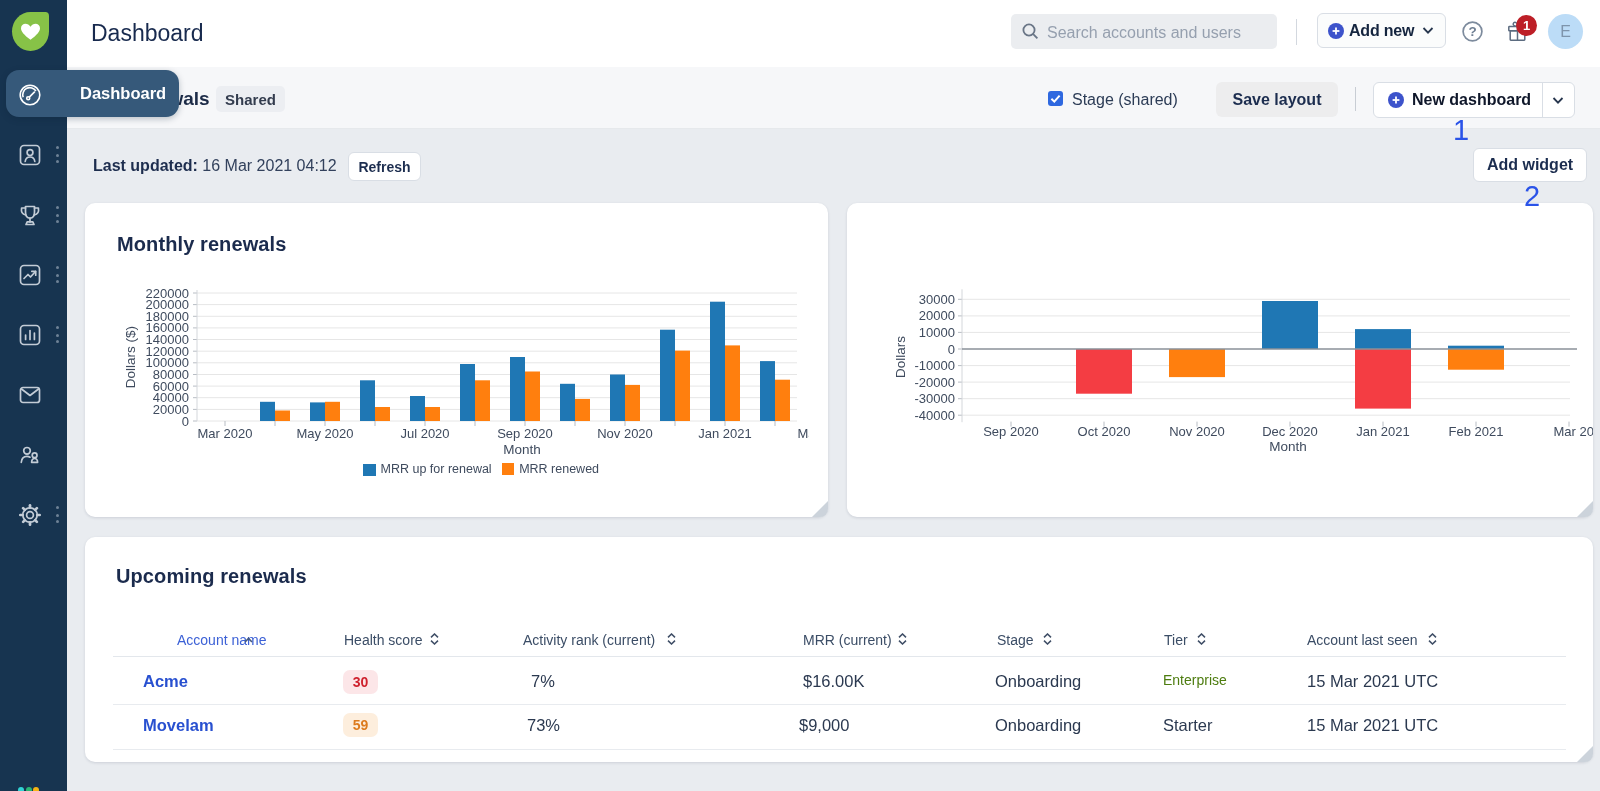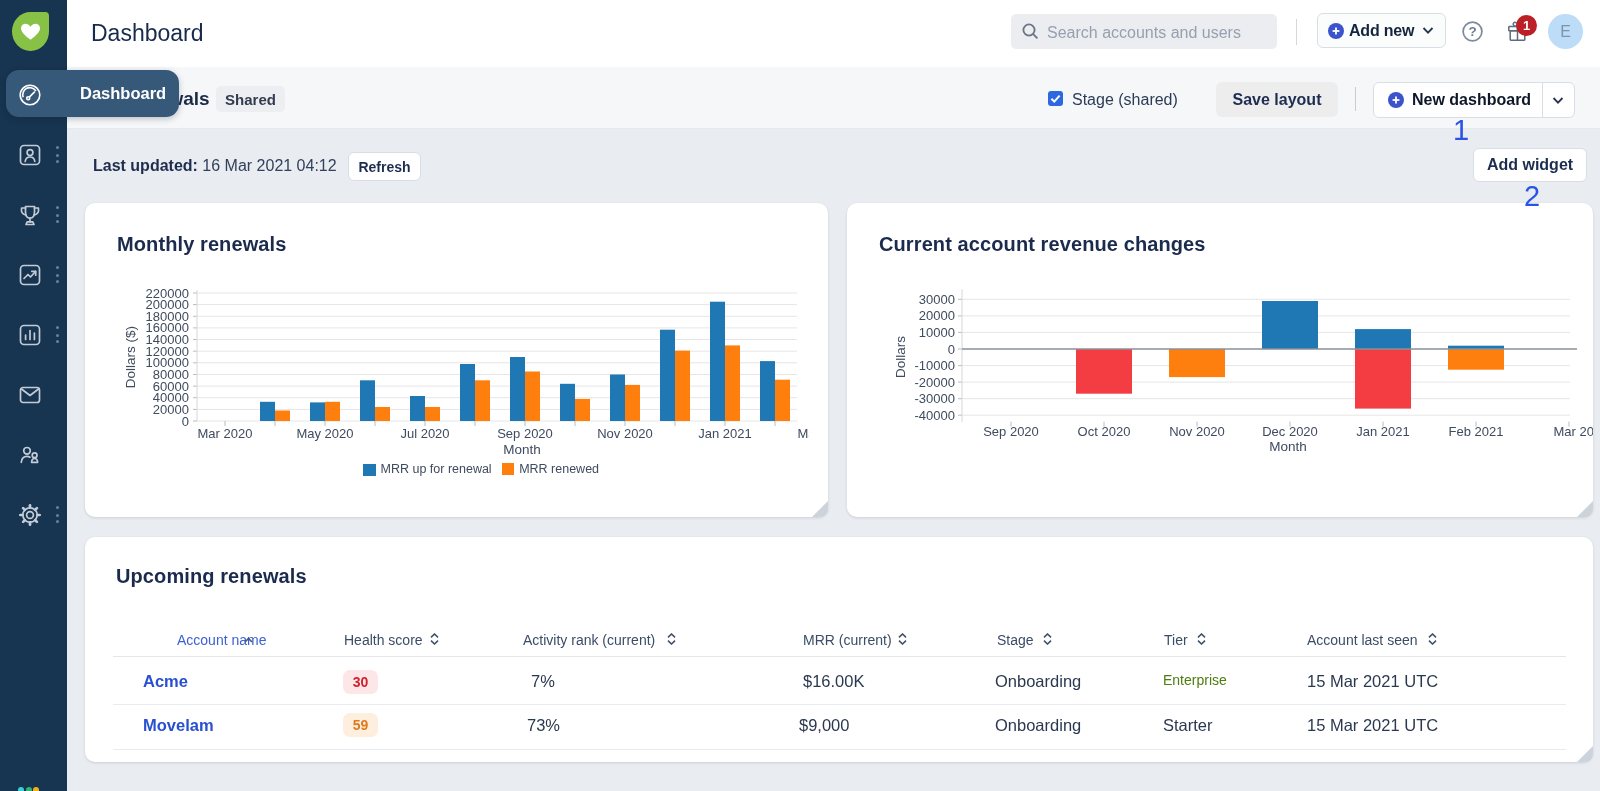--- a/index.html
+++ b/index.html
@@ -170,21 +170,20 @@
 <text x="50" y="154" font-size="13.5" fill="#3f4b5e" text-anchor="middle" transform="rotate(-90 50 154)">Dollars ($)</text>
 </svg>
   <div class="abs" style="left:278px;top:259px;display:flex;gap:10px;font-size:12.5px;color:#3f4b5e;white-space:nowrap;">
     <span style="display:flex;align-items:flex-end;gap:5px;"><span style="width:12.5px;height:12.5px;background:#1f77b4;display:inline-block;"></span>MRR up for renewal</span>
     <span style="display:flex;align-items:center;gap:5px;"><span style="width:12.5px;height:12.5px;background:#ff7f0e;display:inline-block;"></span>MRR renewed</span>
   </div>
   <div class="resize" style="right:0;bottom:0;border-width:0 0 16px 16px;border-color:transparent transparent #ccd3db transparent;border-radius:0 0 8px 0;"></div>
 </div>
 
 <div class="card" style="left:847px;top:203px;width:746px;height:314px;">
-  <div class="ctitle" style="left:32px;top:30px;">Current account revenue changes</div>
   <svg width="746" height="314" style="position:absolute;left:0;top:0;font-family:'Liberation Sans',sans-serif">
 <line x1="115.0" y1="212.2" x2="723.0" y2="212.2" stroke="#e6e6e6" stroke-width="1"></line>
 <text x="108" y="216.7" font-size="13" fill="#3f4b5e" text-anchor="end">-40000</text>
 <line x1="111.0" y1="212.2" x2="115.0" y2="212.2" stroke="#b8bdc4" stroke-width="1"></line>
 <line x1="115.0" y1="195.7" x2="723.0" y2="195.7" stroke="#e6e6e6" stroke-width="1"></line>
 <text x="108" y="200.2" font-size="13" fill="#3f4b5e" text-anchor="end">-30000</text>
 <line x1="111.0" y1="195.7" x2="115.0" y2="195.7" stroke="#b8bdc4" stroke-width="1"></line>
 <line x1="115.0" y1="179.1" x2="723.0" y2="179.1" stroke="#e6e6e6" stroke-width="1"></line>
 <text x="108" y="183.6" font-size="13" fill="#3f4b5e" text-anchor="end">-20000</text>
 <line x1="111.0" y1="179.1" x2="115.0" y2="179.1" stroke="#b8bdc4" stroke-width="1"></line>

